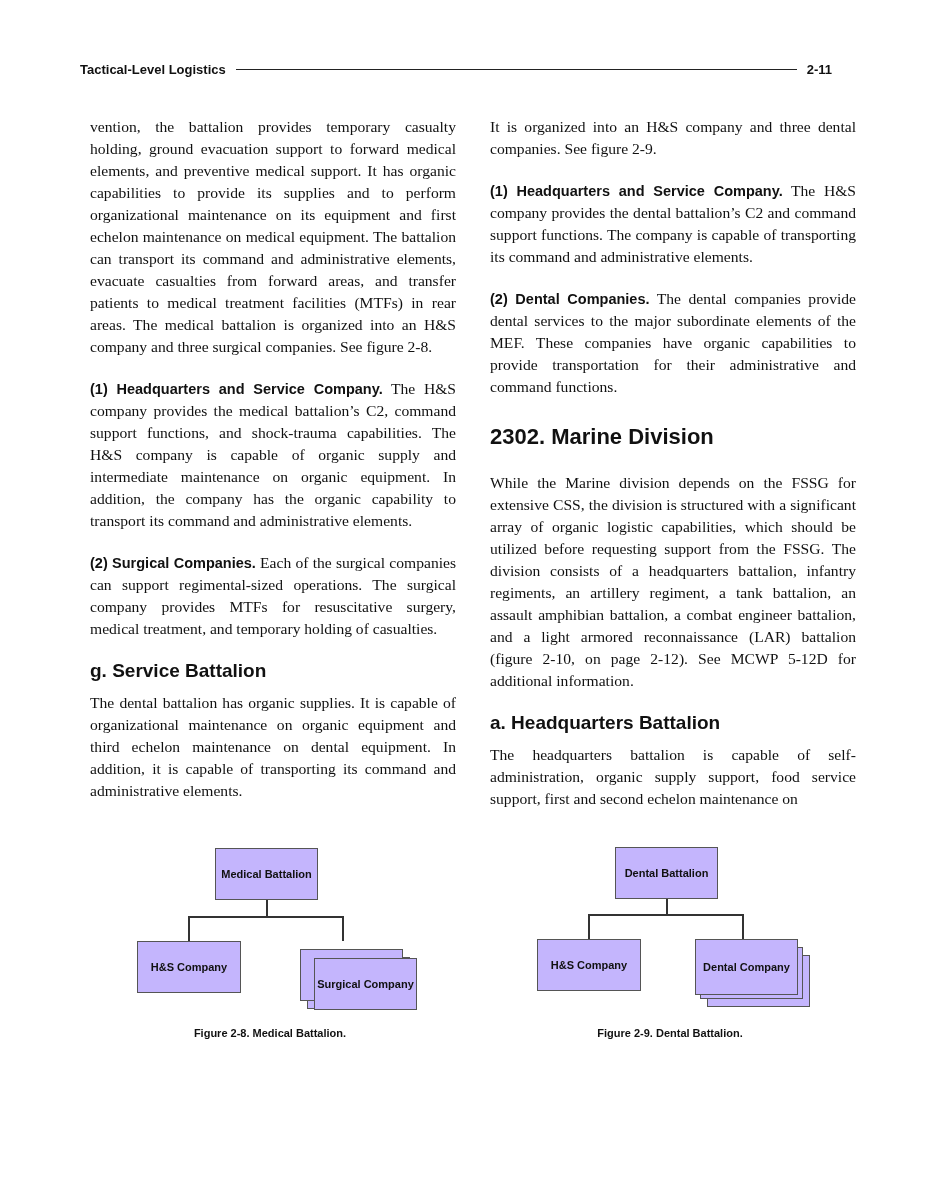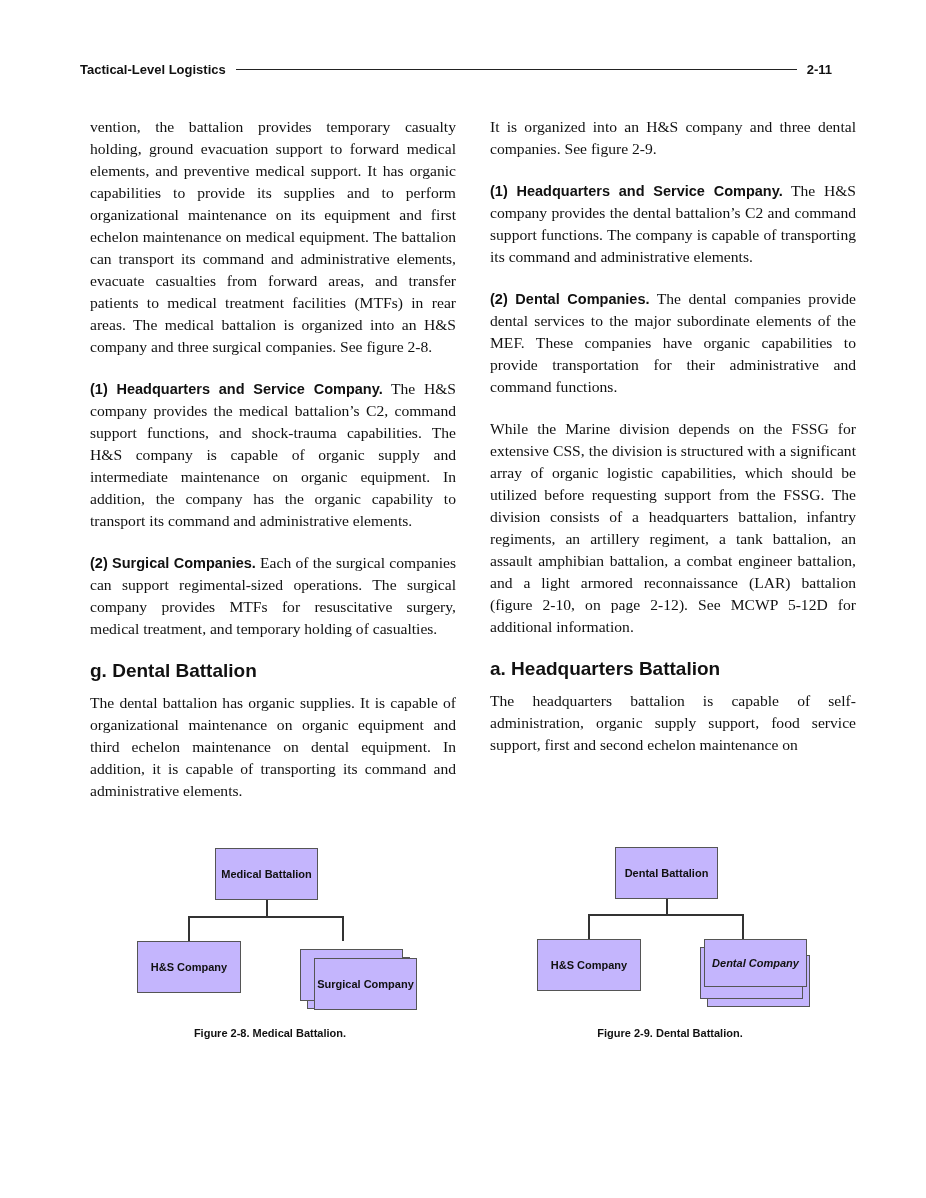--- a/index.html
+++ b/index.html
@@ -26,28 +26,29 @@
 <div class="header">
   <span>Tactical-Level Logistics</span>
   <span class="rule"></span>
   <span>2-11</span>
 </div>
 
 <div class="col left">
   <p>vention, the battalion provides temporary casualty holding, ground evacuation support to forward medical elements, and preventive medical support. It has organic capabilities to provide its supplies and to perform organizational maintenance on its equipment and first echelon maintenance on medical equipment. The battalion can transport its command and administrative elements, evacuate casualties from forward areas, and transfer patients to medical treatment facilities (MTFs) in rear areas. The medical battalion is organized into an H&amp;S company and three surgical companies. See figure 2-8.</p>
   <p><span class="runin">(1) Headquarters and Service Company.</span><span> The H&amp;S company provides the medical battalion’s C2, command support functions, and shock-trauma capabilities. The H&amp;S company is capable of organic supply and intermediate maintenance on organic equipment. In addition, the company has the organic capability to transport its command and administrative elements.</span></p>
   <p><span class="runin">(2) Surgical Companies.</span><span> Each of the surgical companies can support regimental-sized operations. The surgical company provides MTFs for resuscitative surgery, medical treatment, and temporary holding of casualties.</span></p>
-  <h3>g.  Dental Battalion</h3>
+  <h3>g.  Service Battalion</h3>
   <p>The dental battalion has organic supplies. It is capable of organizational maintenance on organic equipment and third echelon maintenance on dental equipment. In addition, it is capable of transporting its command and administrative elements.</p>
 </div>
 
 <div class="col right">
   <p>It is organized into an H&amp;S company and three dental companies. See figure 2-9.</p>
   <p><span class="runin">(1) Headquarters and Service Company.</span><span> The H&amp;S company provides the dental battalion’s C2 and command support functions. The company is capable of transporting its command and administrative elements.</span></p>
   <p><span class="runin">(2) Dental Companies.</span><span> The dental companies provide dental services to the major subordinate elements of the MEF. These companies have organic capabilities to provide transportation for their administrative and command functions.</span></p>
+  <h2>2302.  Marine Division</h2>
   <p>While the Marine division depends on the FSSG for extensive CSS, the division is structured with a significant array of organic logistic capabilities, which should be utilized before requesting support from the FSSG. The division consists of a headquarters battalion, infantry regiments, an artillery regiment, a tank battalion, an assault amphibian battalion, a combat engineer battalion, and a light armored reconnaissance (LAR) battalion (figure 2-10, on page 2-12). See MCWP 5-12D for additional information.</p>
   <h3>a.  Headquarters Battalion</h3>
   <p>The headquarters battalion is capable of self-administration, organic supply support, food service support, first and second echelon maintenance on</p>
 </div>
 
 <div class="fig left">
   <div class="box" style="left:95px;top:3px;width:103px;height:52px;">Medical Battalion</div>
   <div class="line" style="left:146px;top:55px;width:2px;height:17px;"></div>
   <div class="line" style="left:68px;top:71px;width:155px;height:2px;"></div>
   <div class="line" style="left:68px;top:71px;width:2px;height:25px;"></div>
@@ -61,15 +62,15 @@
 
 <div class="fig right">
   <div class="box" style="left:95px;top:2px;width:103px;height:52px;text-align:center;">Dental Battalion</div>
   <div class="line" style="left:146px;top:54px;width:2px;height:16px;"></div>
   <div class="line" style="left:68px;top:69px;width:155px;height:2px;"></div>
   <div class="line" style="left:68px;top:69px;width:2px;height:25px;"></div>
   <div class="line" style="left:222px;top:69px;width:2px;height:25px;"></div>
   <div class="box" style="left:17px;top:94px;width:104px;height:52px;">H&amp;S Company</div>
   <div class="box" style="left:187px;top:110px;width:103px;height:52px;"></div>
   <div class="box" style="left:180px;top:102px;width:103px;height:52px;"></div>
-  <div class="box" style="left:184px;top:94px;width:103px;height:48px;font-style:italic;">Dental Company</div>
+  <div class="box" style="left:175px;top:94px;width:103px;height:56px;">Dental Company</div>
   <div class="caption">Figure 2-9. Dental Battalion.</div>
 </div>
 
 </body></html>

